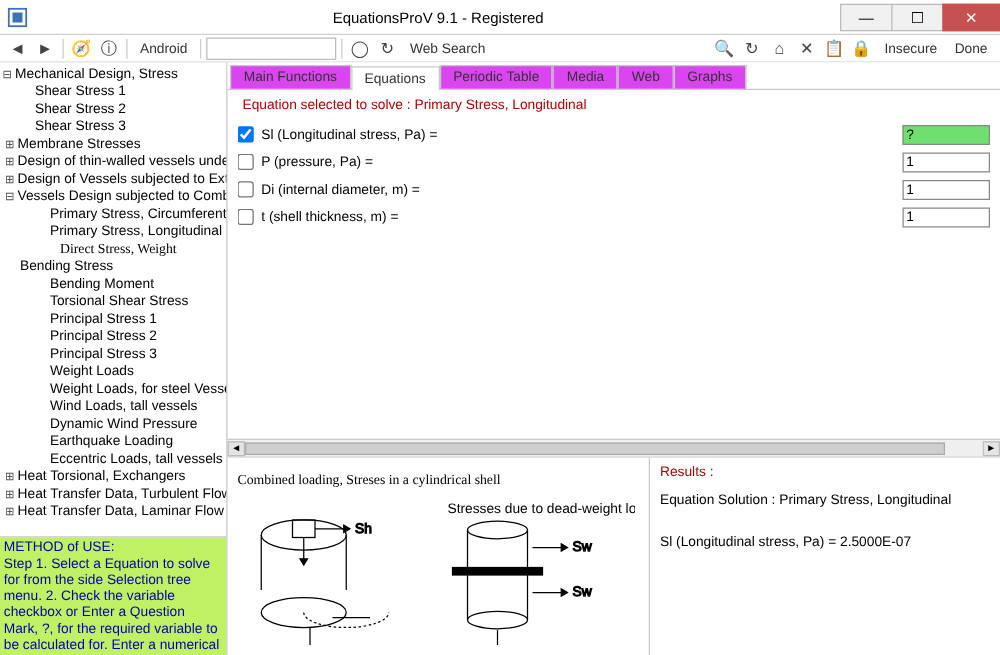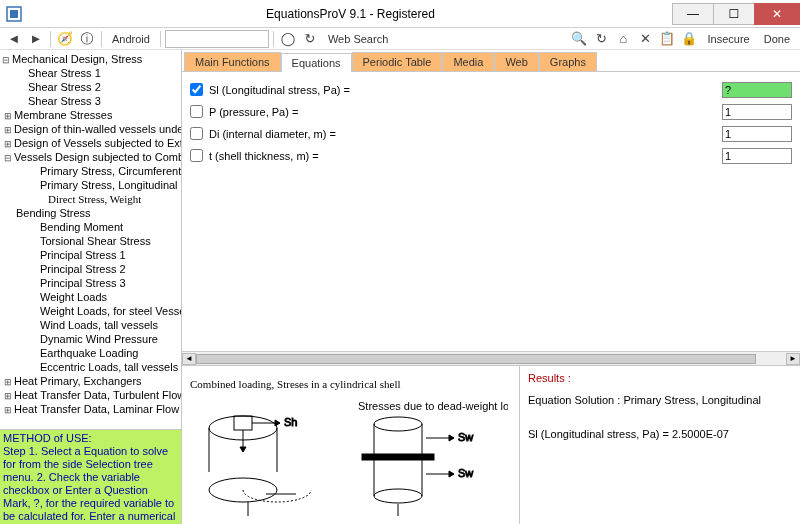--- a/index.html
+++ b/index.html
@@ -29,21 +29,21 @@
 .tree .node.lv0.open::before { content: "⊟ "; }
 .tree .node.lv1 { padding-left: 24px; }
 .tree .node.lv1.plus::before { content: "⊞ "; color: #555; font-size: 9px; margin-left: -12px; }
 .tree .node.lv1.open::before { content: "⊟ "; color: #555; font-size: 9px; margin-left: -12px; }
 
 .help-box { height: 94px; overflow: hidden; padding: 2px 3px; background: #bef264; font-size: 11px; line-height: 13px; }
 .help-box .meth { color: #0000aa; }
 
 .main { flex: 1; display: flex; flex-direction: column; }
 .tabs { height: 22px; display: flex; align-items: flex-end; border-bottom: 1px solid #c8c8c8; background: #fff; padding-left: 2px; }
-.tabs .tab { padding: 3px 10px; border: 1px solid #c8c8c8; border-bottom: none; background: #fdba74; margin-right: 0; color: #333; }
+.tabs .tab { padding: 3px 10px; border: 1px solid #c8c8c8; border-bottom: none; background: #d946ef; margin-right: 0; color: #333; }
 .tabs .tab.active { background: #fff; position: relative; top: 1px; }
 
 .upper { height: 300px; border-bottom: 1px solid #c8c8c8; padding: 6px 8px 0 8px; display: flex; flex-direction: column; }
 .upper .eqtitle { color: #b00000; padding: 0 0 6px 4px; }
 .upper .eqrow { display: flex; align-items: center; height: 20px; margin: 2px 0; }
 .upper .eqrow input[type=checkbox] { margin-right: 6px; }
 .upper .eqrow .lbl { flex: 1; color: #000; }
 .upper .eqrow .val { width: 70px; height: 16px; border: 1px solid #888; background: #fff; color: #000; padding: 0 2px; font-size: 11px; }
 .upper .eqrow .val.green { background: #6fdf6f; }
 .upper .uspacer { flex: 1; }
@@ -125,21 +125,21 @@
           <div class="node lv1" style="padding-left: 40px;">Torsional Shear Stress</div>
           <div class="node lv1" style="padding-left: 40px;">Principal Stress 1</div>
           <div class="node lv1" style="padding-left: 40px;">Principal Stress 2</div>
           <div class="node lv1" style="padding-left: 40px;">Principal Stress 3</div>
           <div class="node lv1" style="padding-left: 40px;">Weight Loads</div>
           <div class="node lv1" style="padding-left: 40px;">Weight Loads, for steel Vessel</div>
           <div class="node lv1" style="padding-left: 40px;">Wind Loads, tall vessels</div>
           <div class="node lv1" style="padding-left: 40px;">Dynamic Wind Pressure</div>
           <div class="node lv1" style="padding-left: 40px;">Earthquake Loading</div>
           <div class="node lv1" style="padding-left: 40px;">Eccentric Loads, tall vessels</div>
-          <div class="node lv1 plus" style="padding-left: 16px;">Heat Primary, Exchangers</div>
+          <div class="node lv1 plus" style="padding-left: 16px;">Heat Torsional, Exchangers</div>
           <div class="node lv1 plus" style="padding-left: 16px;">Heat Transfer Data, Turbulent Flow</div>
           <div class="node lv1 plus" style="padding-left: 16px;">Heat Transfer Data, Laminar Flow</div>
         </div>
       <div class="hsb">
         <div class="arrow">◄</div>
         <div class="track">
             <div class="thumb"></div>
           </div>
 
       </div>
@@ -155,20 +155,21 @@
     <div class="tabs" id="tabs">
         <div class="tab">Main Functions</div>
         <div class="tab active">Equations</div>
         <div class="tab">Periodic Table</div>
         <div class="tab">Media</div>
         <div class="tab">Web</div>
         <div class="tab">Graphs</div>
       </div>
 
     <div class="upper">
+      <div class="eqtitle">Equation selected to solve : Primary Stress, Longitudinal</div>
       <div id="eqrows">
           <div class="eqrow">
             <input type="checkbox" checked="" style="">
             <div class="lbl">Sl (Longitudinal stress, Pa) =</div>
             <input class="val green" value="?" style="">
           </div>
           <div class="eqrow">
             <input type="checkbox" style="">
             <div class="lbl">P (pressure, Pa) =</div>
             <input class="val" value="1" style="">

